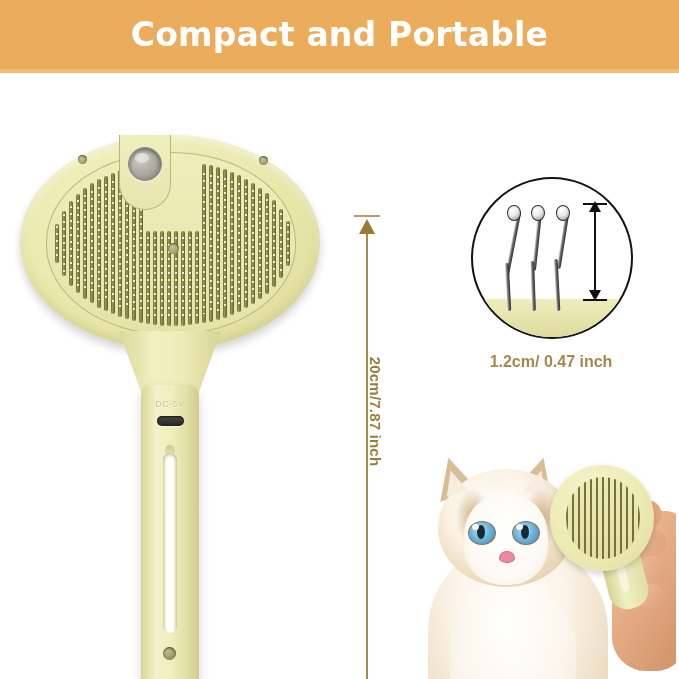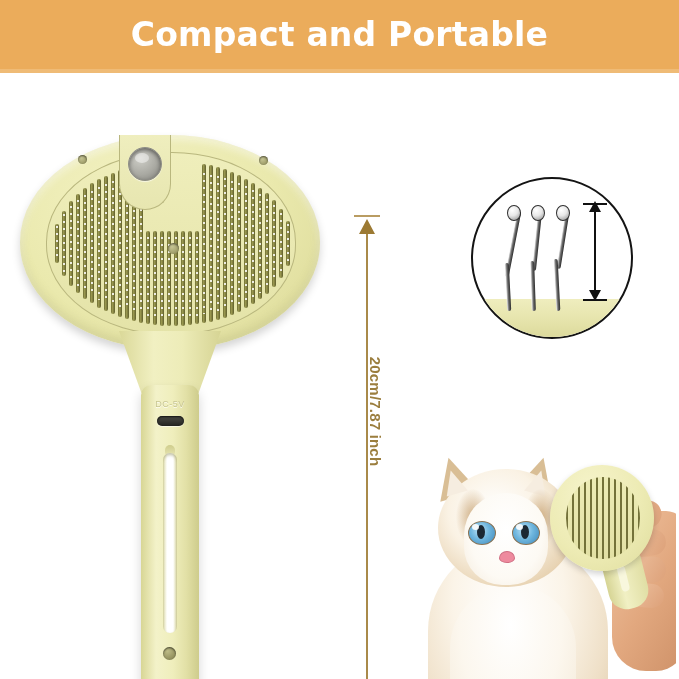--- a/index.html
+++ b/index.html
@@ -264,20 +264,21 @@
     <div class="pin3" style="left:88px;top:32px;height:58px;transform:rotate(9deg);"></div>
     <div class="pin3" style="left:82px;top:80px;height:52px;transform:rotate(-3deg);"></div>
     <div class="ball" style="left:83px;top:26px;"></div>
 
     <div class="ins-cap" style="top:24px;"></div>
     <div class="ins-cap" style="top:120px;"></div>
     <div class="ins-dim"></div>
     <div class="ins-arw up"></div>
     <div class="ins-arw dn"></div>
   </div>
+  <div class="inset-label">1.2cm/ 0.47 inch</div>
 
   <div class="photo">
     <div class="cat-body"></div>
     <div class="cat-chest"></div>
 
     <div class="ear l"></div>
     <div class="ear r"></div>
     <div class="cat-head"></div>
     <div class="ear-in l"></div>
     <div class="ear-in r"></div>

